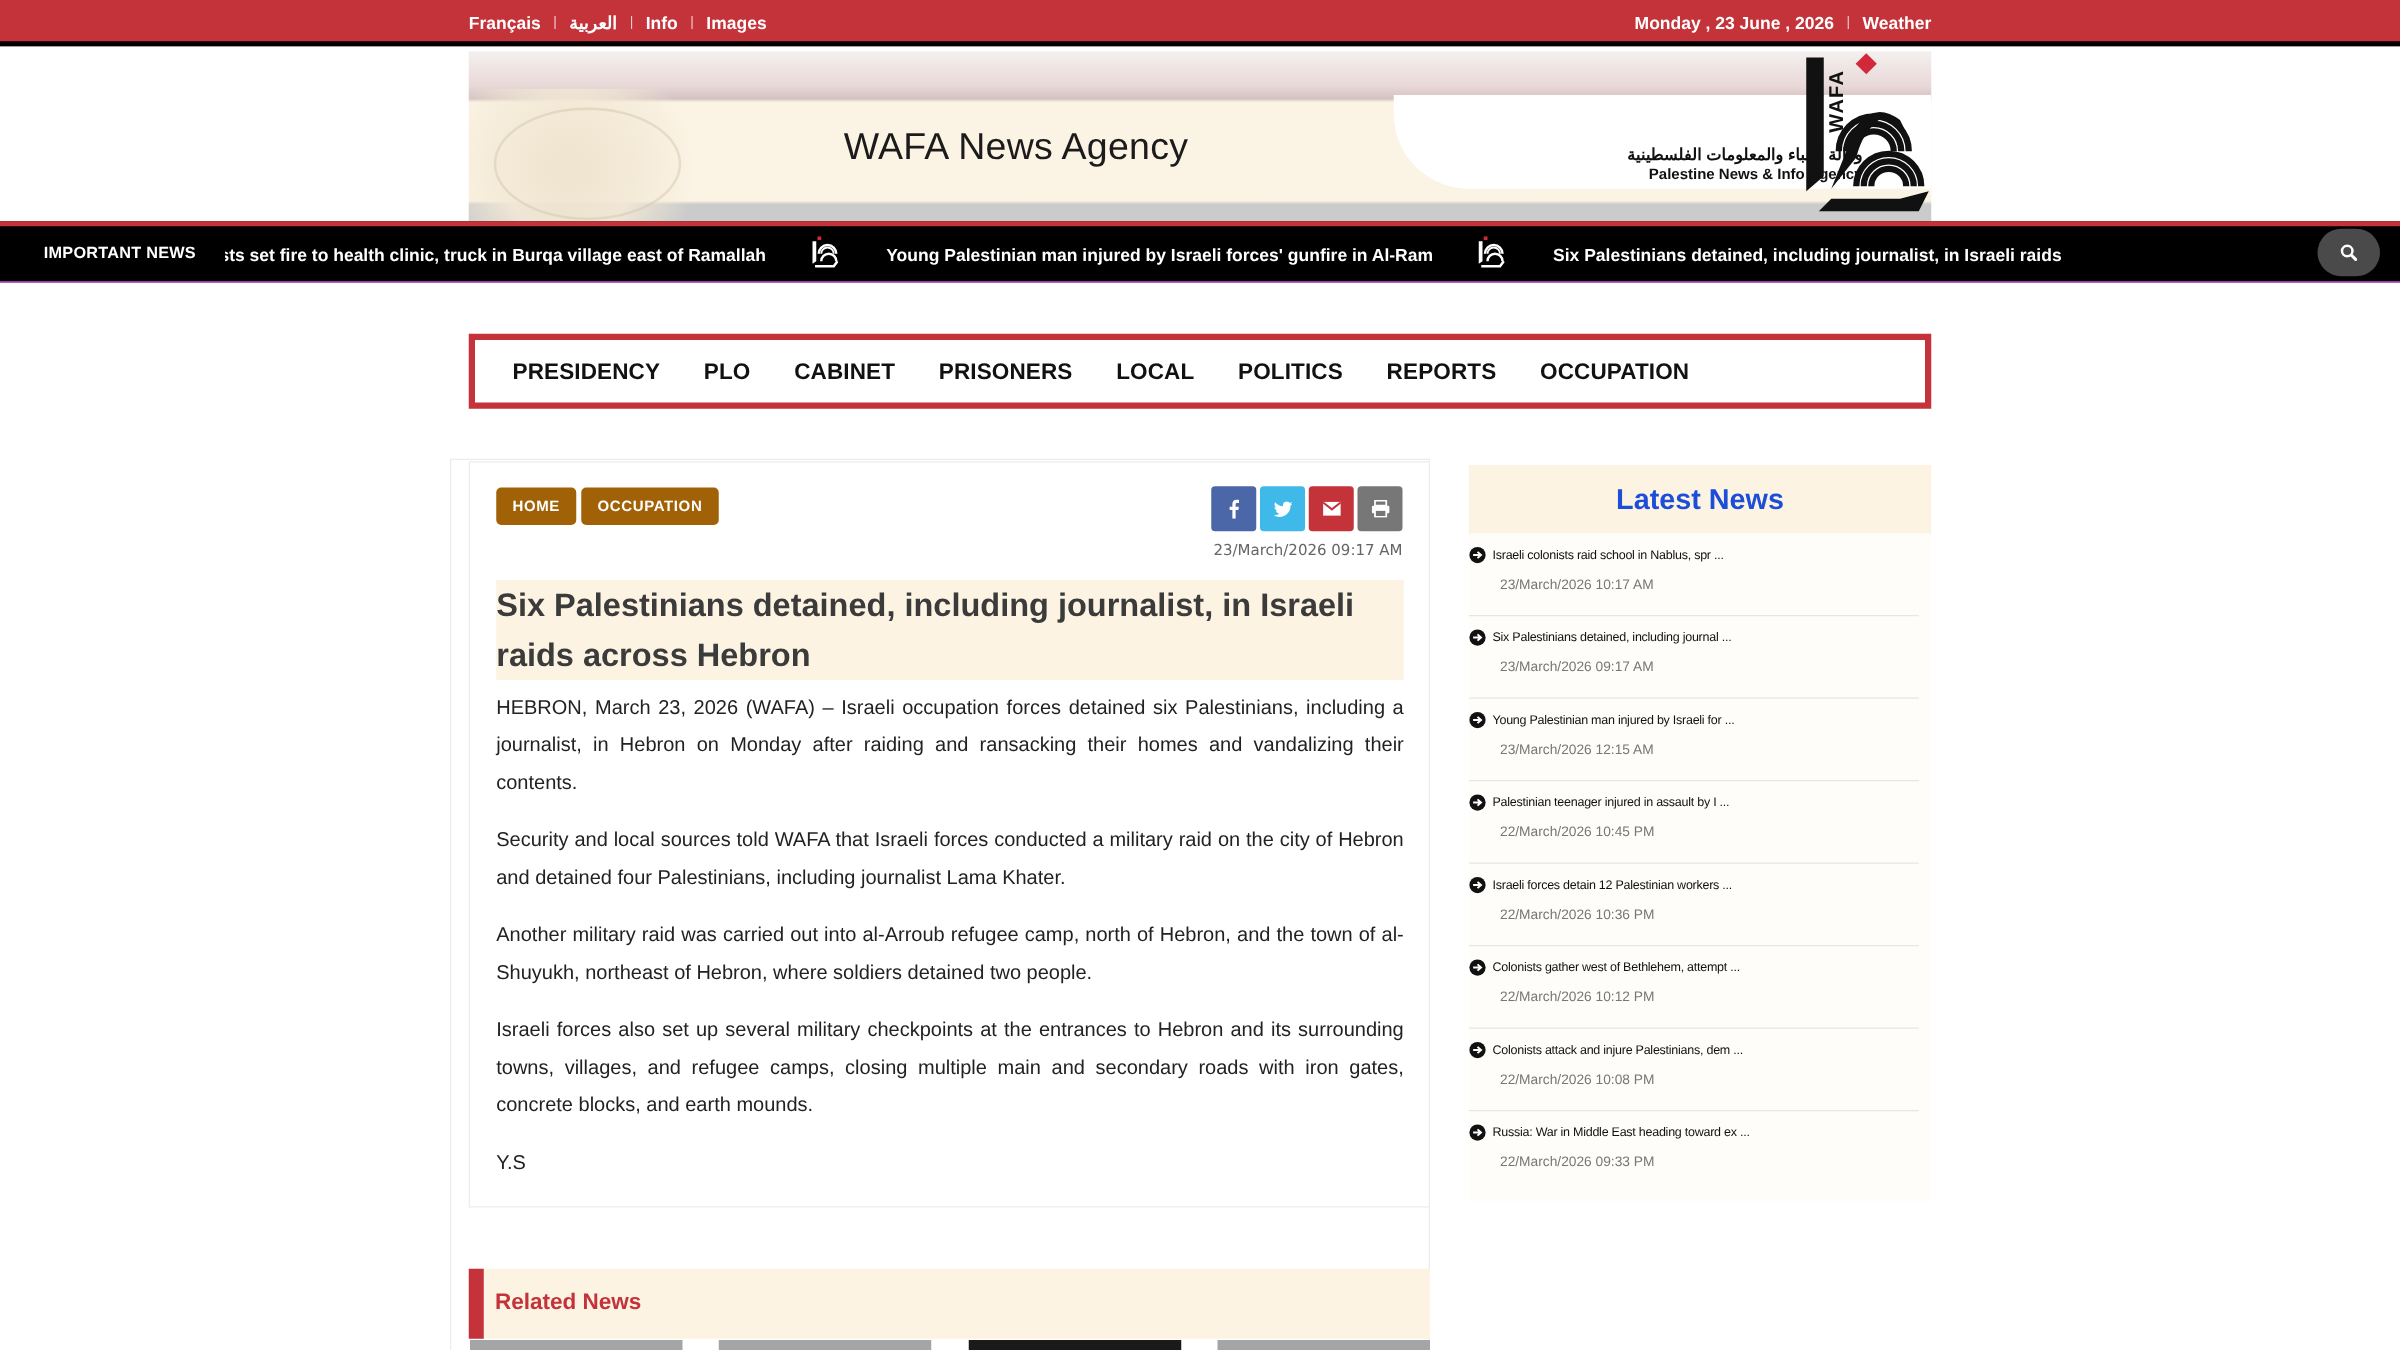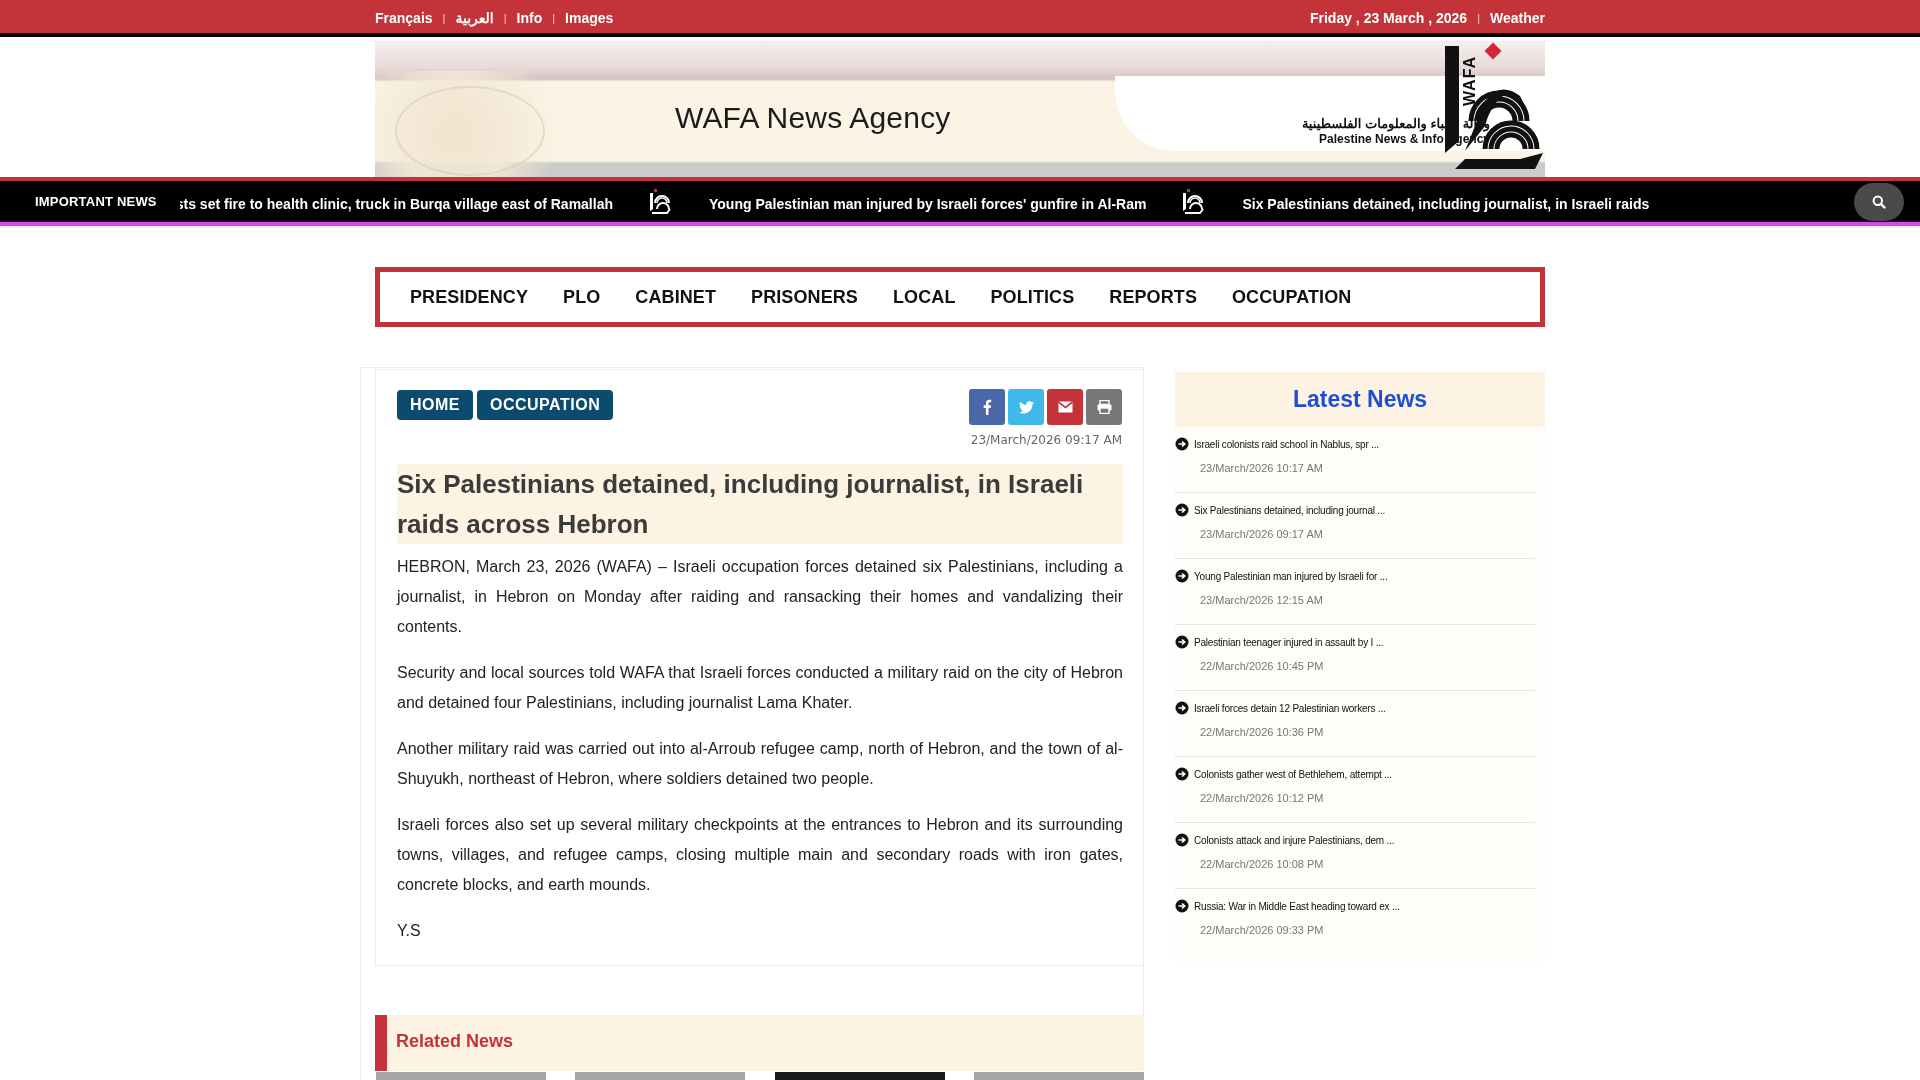--- a/index.html
+++ b/index.html
@@ -18,36 +18,36 @@
     border: 2px solid rgba(210,195,170,.45); }
   .banner .rightfade { position: absolute; right: 0; top: 35px; width: 430px; height: 75px; background: #ffffff;
     border-radius: 0 0 0 60px; }
   .banner .title { position: absolute; left: 300px; top: 60px; font-size: 30px; color: #1b1b1b; font-family: "Liberation Sans", sans-serif; letter-spacing: 0.2px; }
   .banner .logo { position: absolute; right: 0; top: 0; width: 260px; height: 136px; }
   .banner .logo-ar { position: absolute; right: 55px; top: 75px; font-size: 13px; font-weight: bold; color: #111; direction: rtl; }
   .banner .logo-en { position: absolute; right: 55px; top: 91px; font-size: 12px; font-weight: bold; color: #111; }
   .banner .logo-wafa { position: absolute; right: 84px; top: 10px; font-size: 16px; font-weight: 900; color: #111; transform: rotate(-90deg); transform-origin: right top; width: 60px; text-align: center; letter-spacing: 1px; }
   .banner .logo-mark { position: absolute; right: 0; top: 0; }
 
-  .ticker { position: absolute; left: 0; top: 177px; width: 1920px; height: 49px; background: #000; border-top: 4px solid #c4323a; border-bottom: 4px solid #d946ef; }
+  .ticker { position: absolute; left: 0; top: 177px; width: 1920px; height: 49px; background: #000; border-top: 4px solid #c4323a; border-bottom: 1px solid #d946ef; }
   .ticker .label { position: absolute; left: 35px; top: 13px; color: #fff; font-size: 13px; font-weight: bold; letter-spacing: 0.2px; }
   .ticker .track { position: absolute; left: 180px; top: 0; width: 1640px; height: 41px; overflow: hidden; white-space: nowrap; }
   .ticker .items { position: absolute; left: 0; top: 12px; display: flex; align-items: center; }
   .ticker .item { color: #fff; font-size: 14px; font-weight: bold; cursor: pointer; }
   .ticker .logo-sm { width: 26px; height: 26px; margin: -4px 38px 0 32px; display: inline-block; }
   .ticker .search { position: absolute; right: 16px; top: 2px; width: 50px; height: 38px; border-radius: 19px; background: #4a4a4a; display: flex; align-items: center; justify-content: center; cursor: pointer; }
 
   .nav { position: absolute; left: 375px; top: 267px; width: 1170px; height: 60px; border: 5px solid #c4323a; background: #fff; }
   .nav ul { list-style: none; display: flex; padding-left: 30px; height: 100%; align-items: center; }
   .nav li { font-size: 18px; font-weight: bold; color: #111; margin-right: 35px; cursor: pointer; letter-spacing: 0.1px; }
 
   .article-wrap { position: absolute; left: 360px; top: 367px; width: 784px; height: 713px; border: 1px solid #ececec; border-bottom: none; }
   .article { position: absolute; left: 375px; top: 369px; width: 769px; height: 597px; border: 1px solid #ececec; background: #fff; }
   .crumbs { position: absolute; left: 21px; top: 20px; display: flex; gap: 4px; }
-  .crumb { background: #0c4a6e; color: #fff; font-size: 16px; font-weight: bold; letter-spacing: .5px; height: 30px; padding: 0 13px; border-radius: 4px; display: flex; align-items: center; cursor: pointer; }
+  .crumb { background: #a16207; color: #fff; font-size: 12px; font-weight: bold; letter-spacing: .5px; height: 30px; padding: 0 13px; border-radius: 4px; display: flex; align-items: center; cursor: pointer; }
   .share { position: absolute; right: 21px; top: 19px; display: flex; gap: 3px; }
   .share .sbtn { width: 36px; height: 36px; display: flex; align-items: center; justify-content: center; border-radius: 3px; cursor: pointer; }
   .article .date { position: absolute; right: 21px; top: 63px; color: #666; font-size: 13px; font-family: "DejaVu Sans", sans-serif; font-size: 12px; }
   .article .headline { position: absolute; left: 21px; top: 94px; width: 726px; background: #fcf3e2; padding: 0 0 0 0; font-size: 26px; line-height: 40px; color: #3b3b3b; font-weight: bold; height: 80px; }
   .article .body { position: absolute; left: 21px; top: 182px; width: 726px; font-size: 16px; color: #222; line-height: 30px; text-align: justify; }
   .article .body p { margin-bottom: 16px; }
 
   .related { position: absolute; left: 375px; top: 1015px; width: 769px; height: 56px; background: #fcf3e2; border-left: 12px solid #c4323a; }
   .related .title { position: absolute; left: 9px; top: 16px; font-size: 18px; font-weight: bold; color: #c4323a; }
   .related-thumbs { position: absolute; left: 375px; top: 1072px; width: 769px; height: 8px; }
@@ -70,21 +70,21 @@
   <div class="left">
     <a>Français</a>
     <span class="sep">|</span>
     <a>العربية</a>
     <span class="sep">|</span>
     <a>Info</a>
     <span class="sep">|</span>
     <a>Images</a>
   </div>
   <div class="right">
-    <span>Friday , 23 March , 2026</span>
+    <span>Monday , 23 June , 2026</span>
     <span class="sep">|</span>
     <a>Weather</a>
   </div>
 </div>
 
 <div class="banner">
   <div class="bgdeco"></div>
   <div class="bgdeco2"></div>
   <div class="rightfade"></div>
   <div class="title">WAFA News Agency</div>

